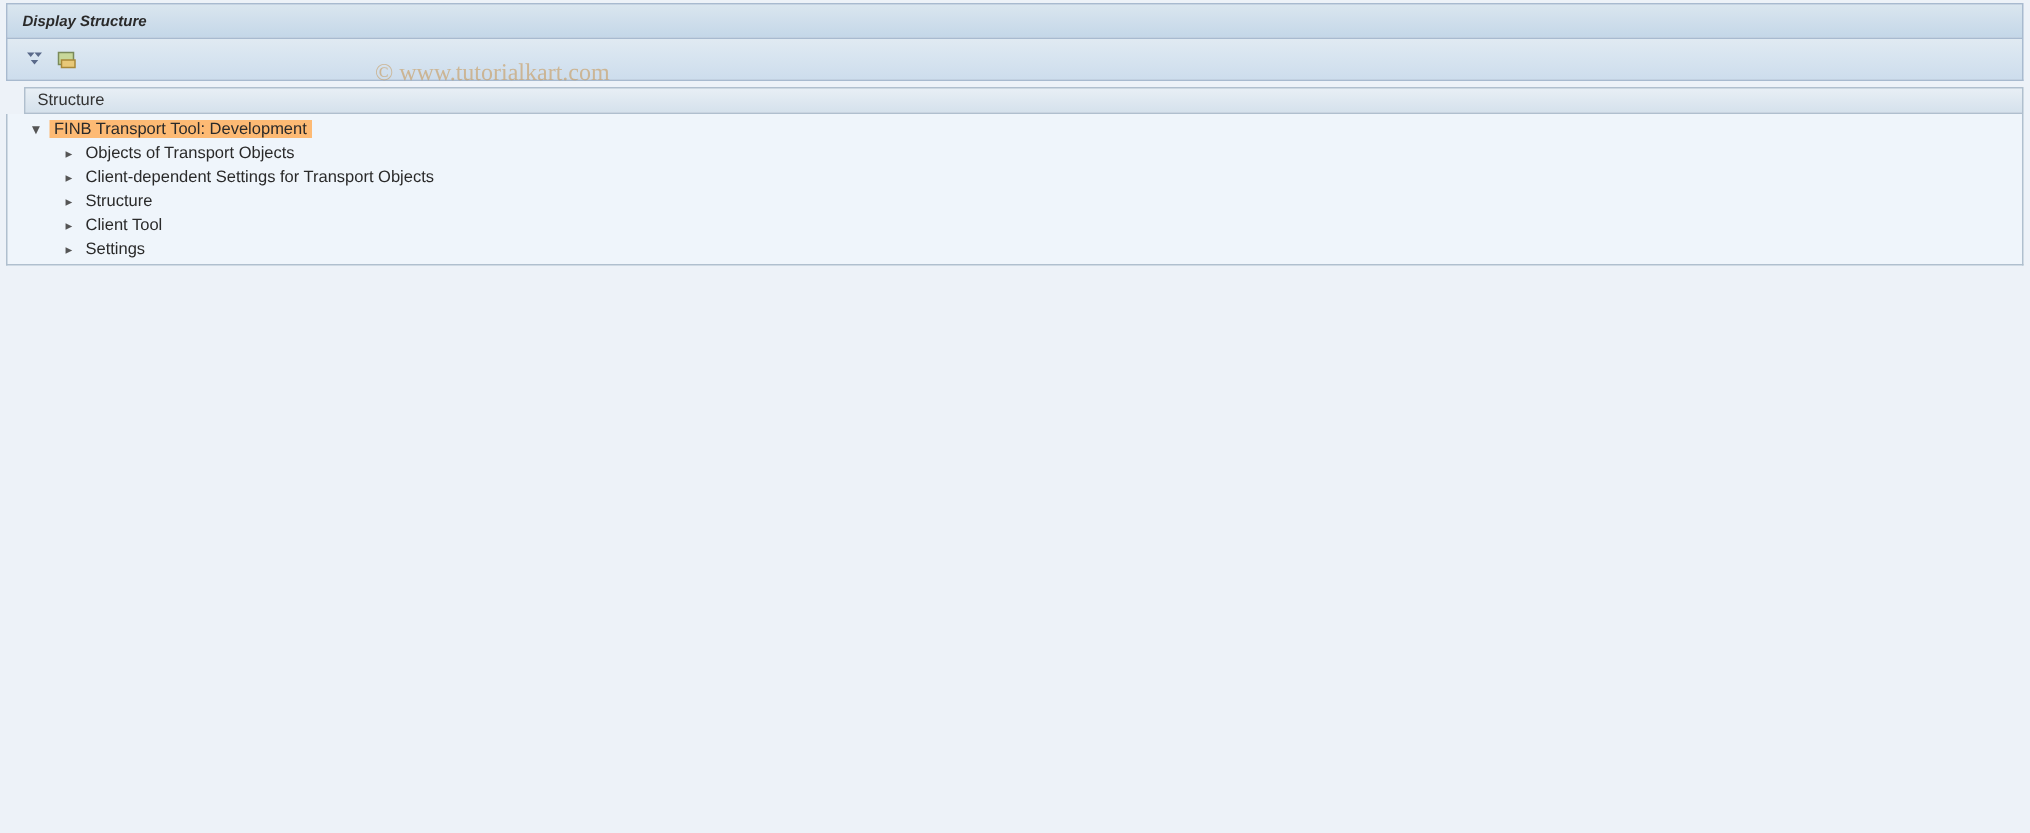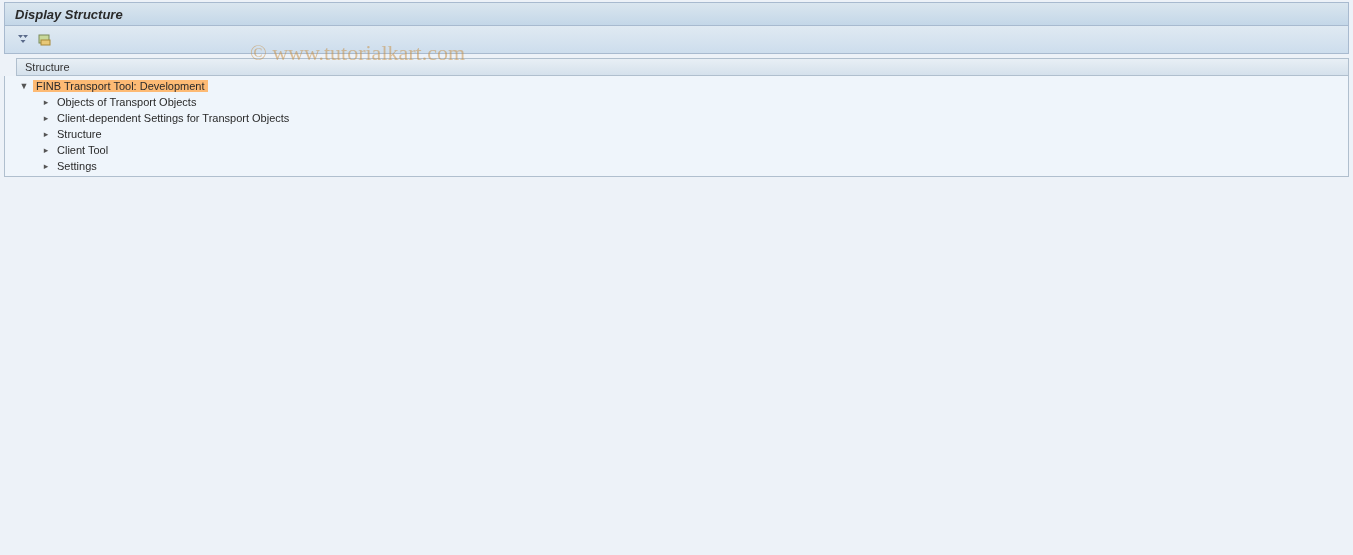--- a/index.html
+++ b/index.html
@@ -19,21 +19,21 @@
     .title-bar {
       background: linear-gradient(to bottom, #dae6ef 0%, #c4d7e8 100%);
       border: 1px solid #a8bacf;
       height: 24px;
       display: flex;
       align-items: center;
       padding: 0 10px;
       margin: 2px 4px 0 4px;
     }
     .title-bar-text {
-      font-size: 13px;
+      font-size: 10px;
       font-weight: bold;
       font-style: italic;
       color: #2a2a2a;
     }
     .toolbar {
       background: linear-gradient(to bottom, #e0eaf2 0%, #cddded 100%);
       border: 1px solid #a8bacf;
       border-top: none;
       height: 28px;
       display: flex;
@@ -100,21 +100,21 @@
       background: #fdba74;
       padding: 0 3px;
     }
     .tree-label {
       padding: 0 2px;
     }
     .watermark {
       position: absolute;
       top: 40px;
       left: 250px;
-      font-size: 22px;
+      font-size: 16px;
       color: rgba(200, 140, 60, 0.5);
       font-family: Georgia, serif;
       pointer-events: none;
       z-index: 100;
     }
     .content-area {
       background: #edf2f8;
       height: calc(100% - 80px);
     }
   </style>

